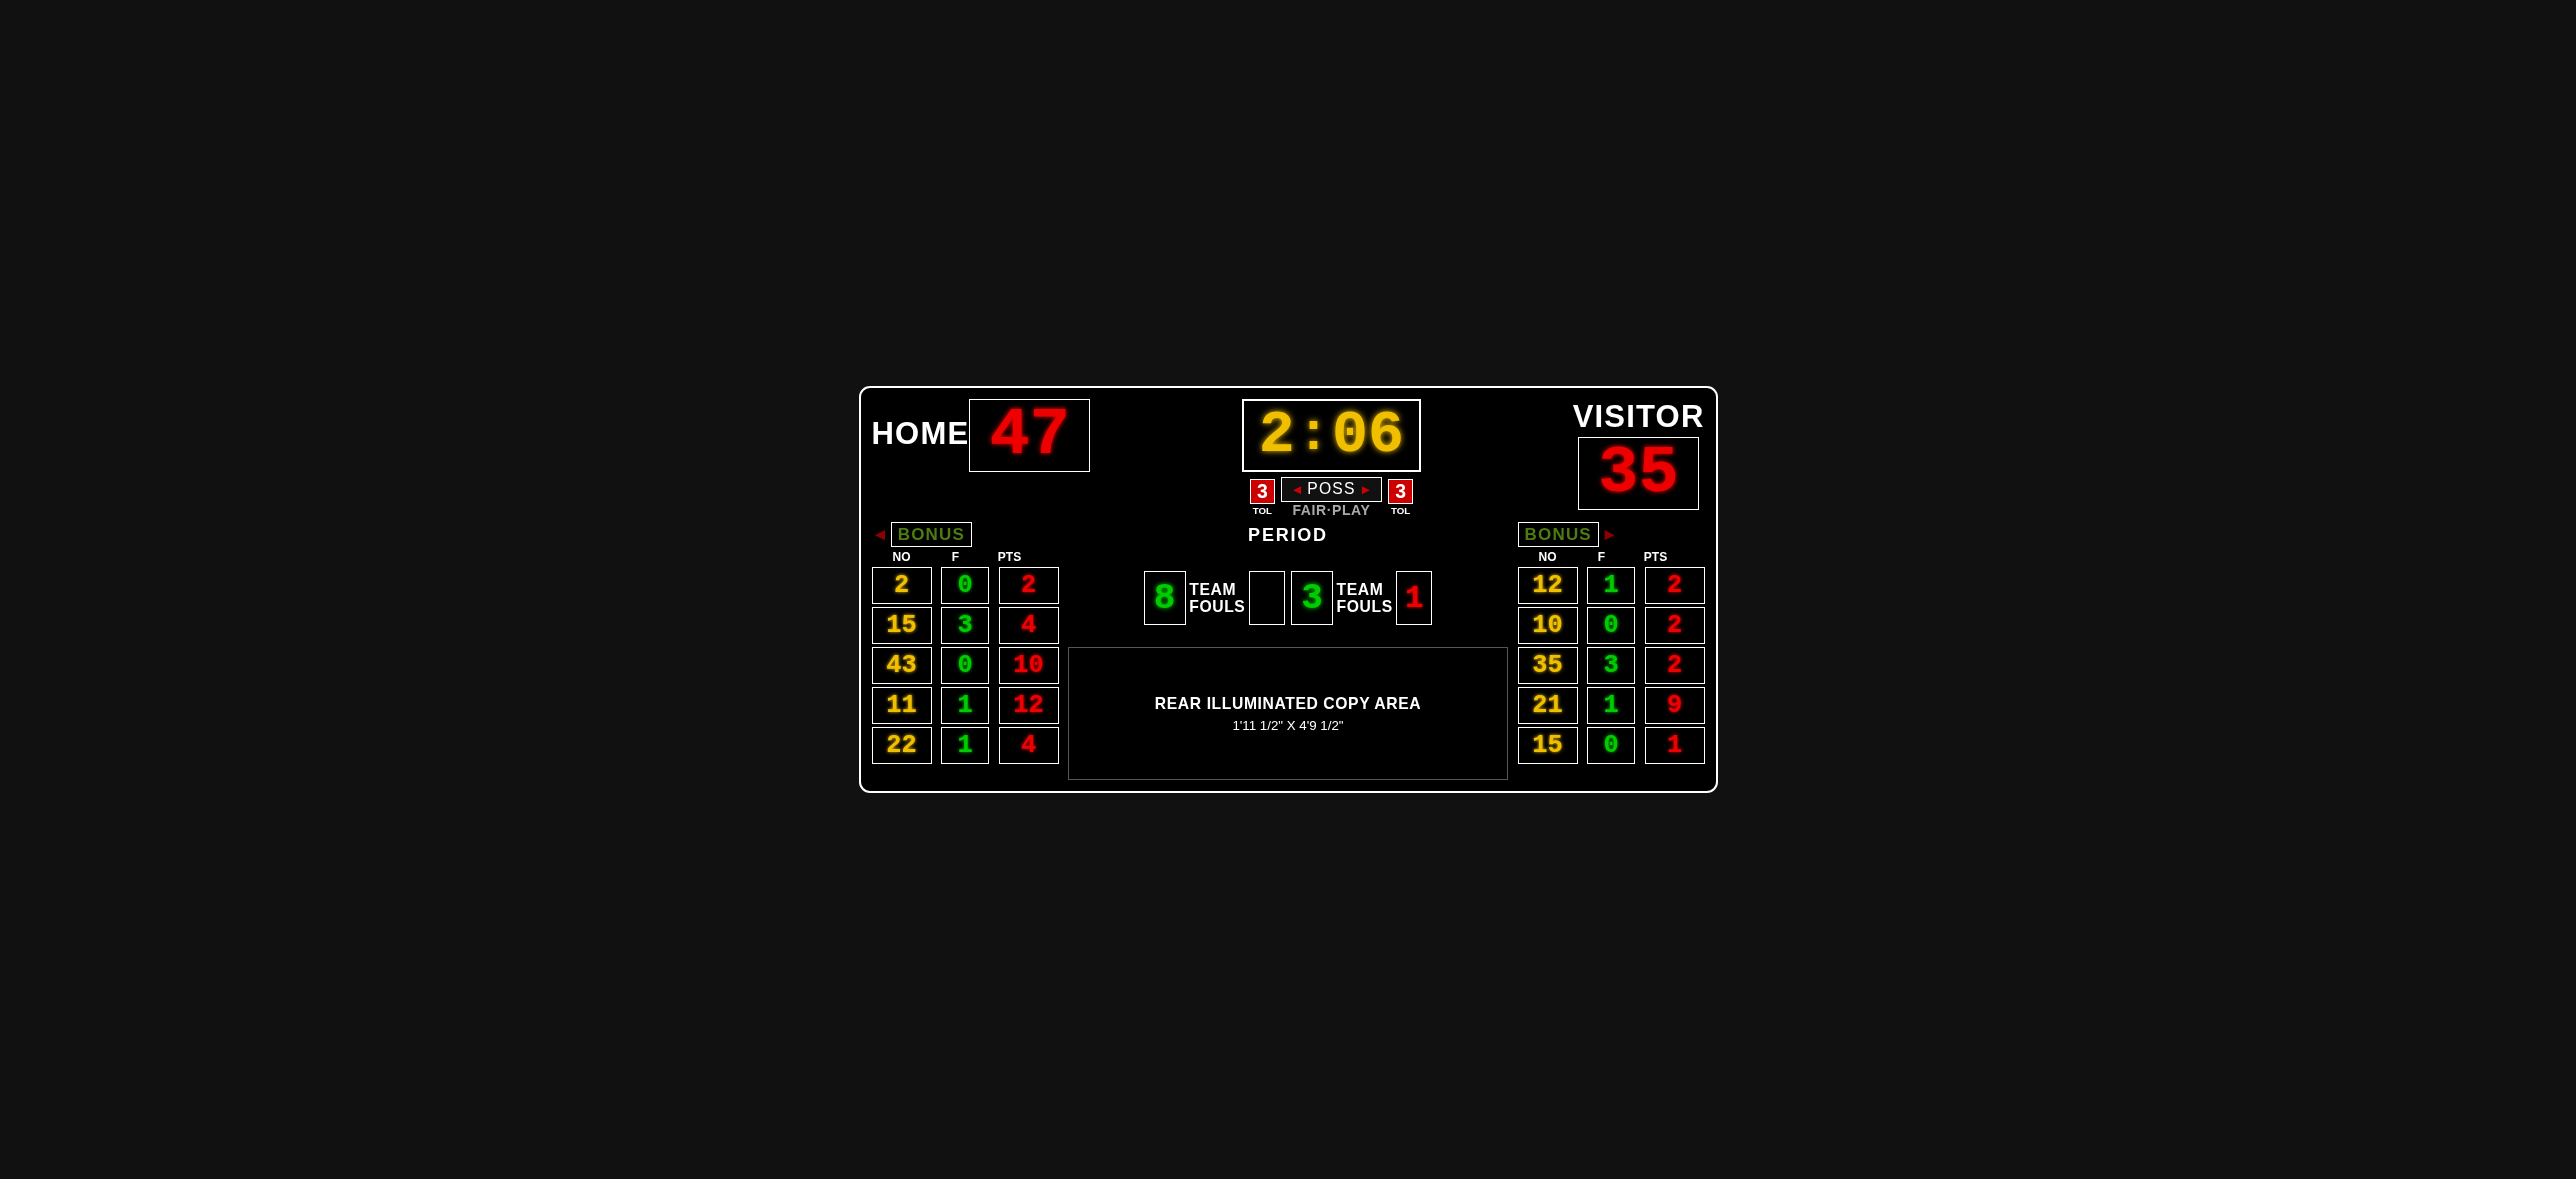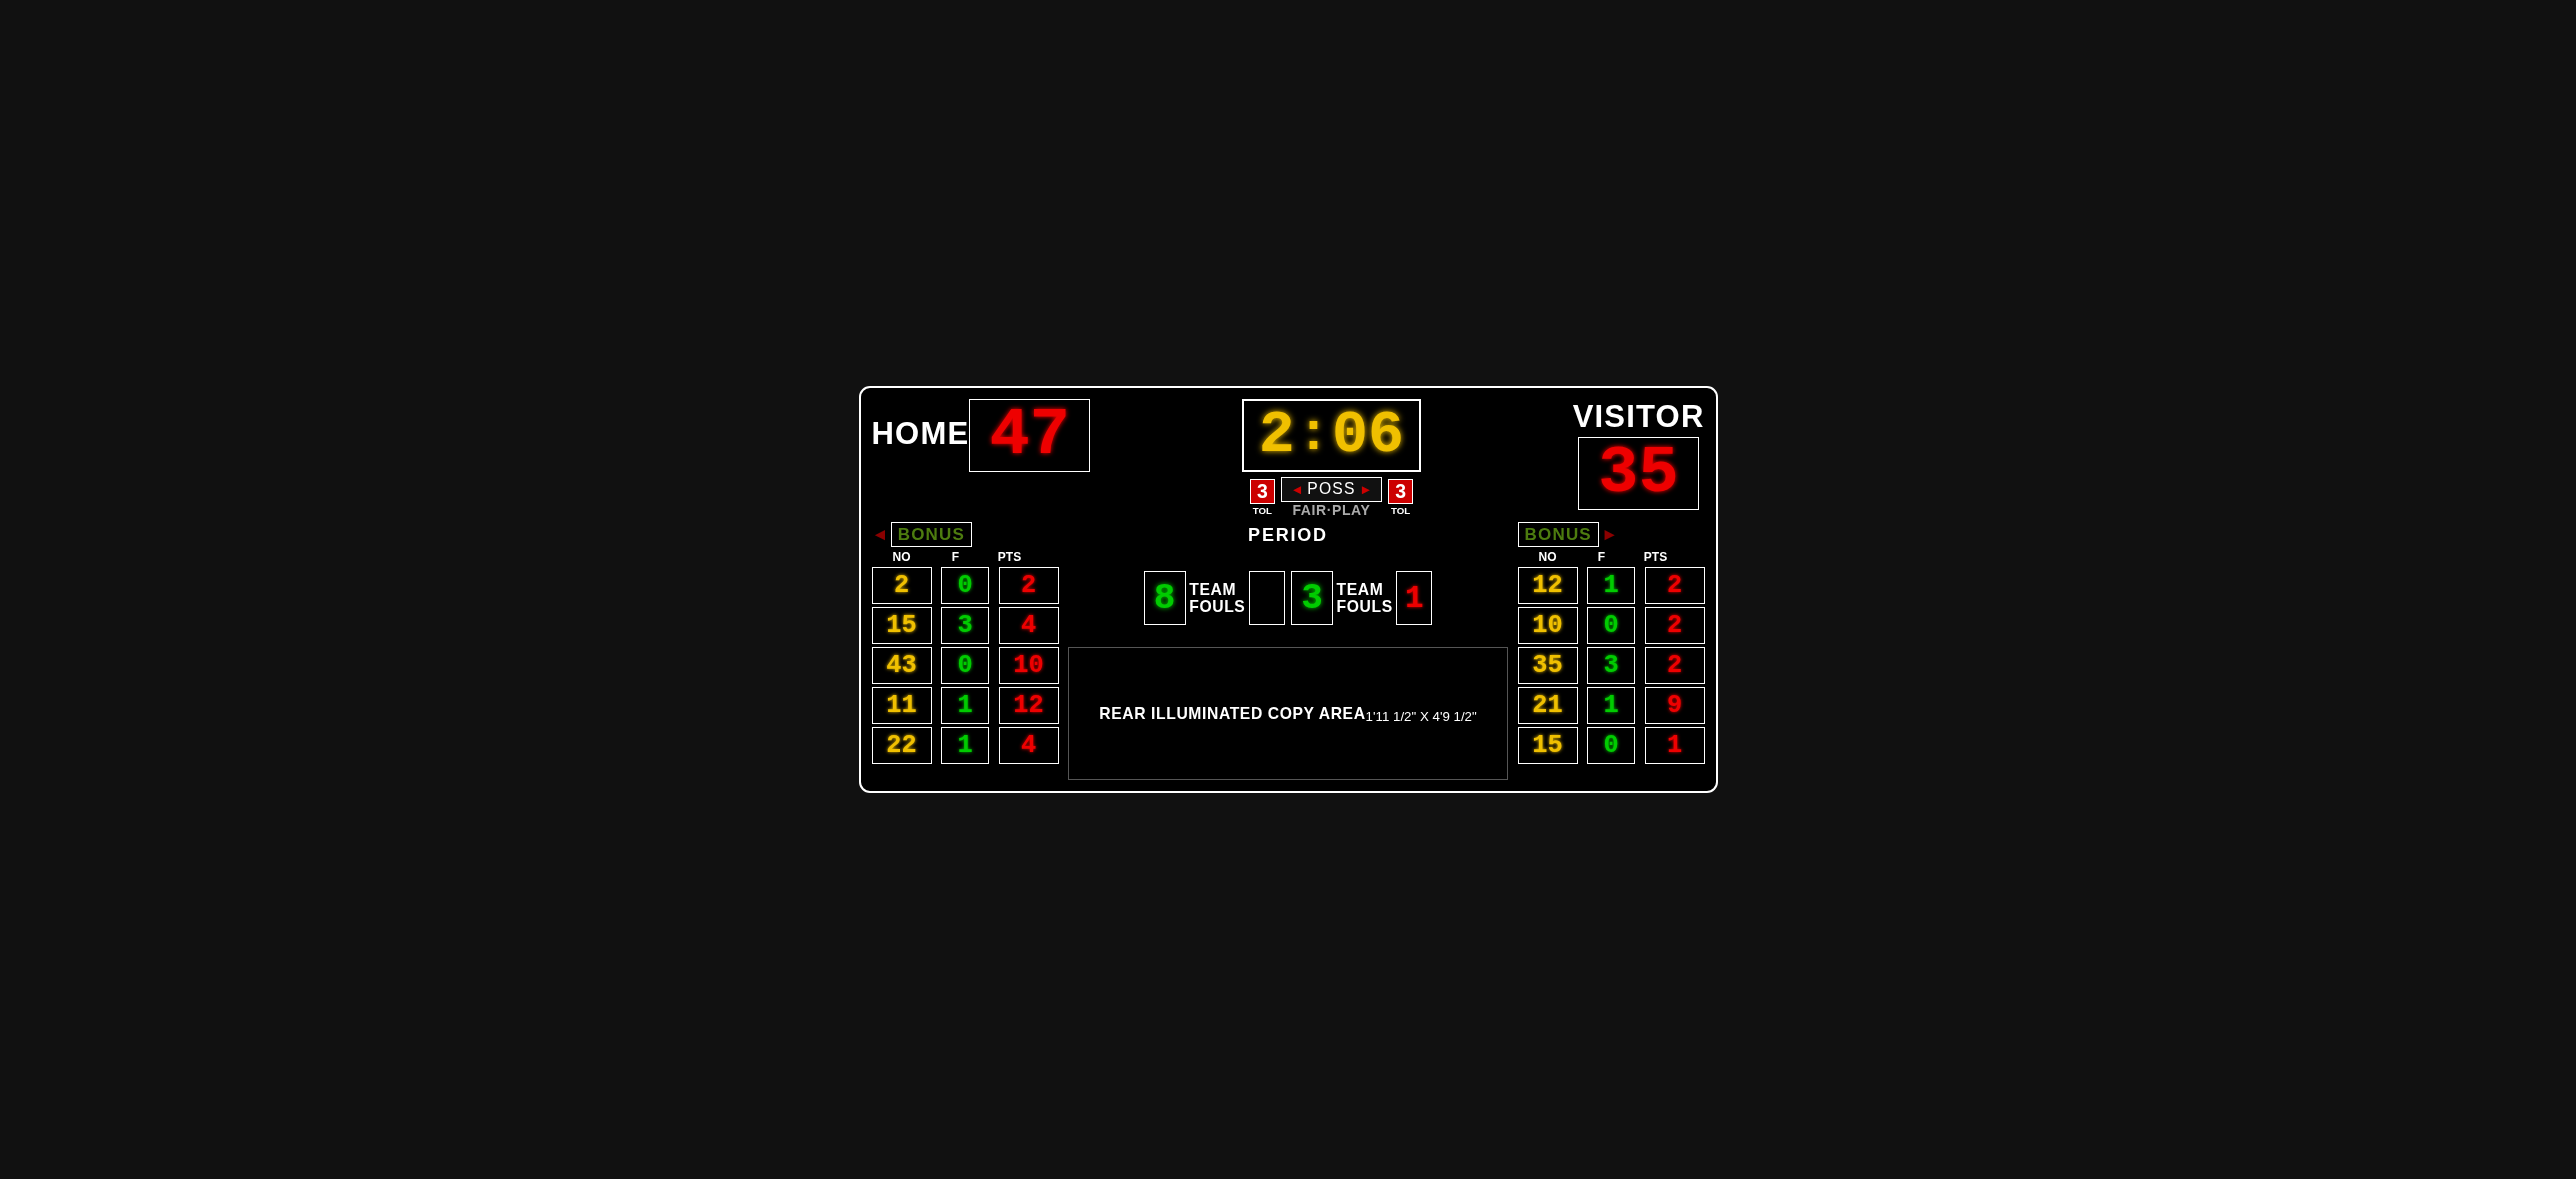--- a/index.html
+++ b/index.html
@@ -307,21 +307,21 @@
       font-weight: 900;
       font-family: 'Courier New', monospace;
       text-shadow: 0 0 3.6px #e00;
     }
 
     .rear-box {
       border: 1.2px solid #555;
       background: #000;
       min-height: 133px;
       display: flex;
-      flex-direction: row;
+      flex-direction: column;
       align-items: center;
       justify-content: center;
       padding: 12px;
     }
 
     .rear-text-main {
       color: #fff;
       font-size: 15.7px;
       font-weight: 900;
       text-align: center;

